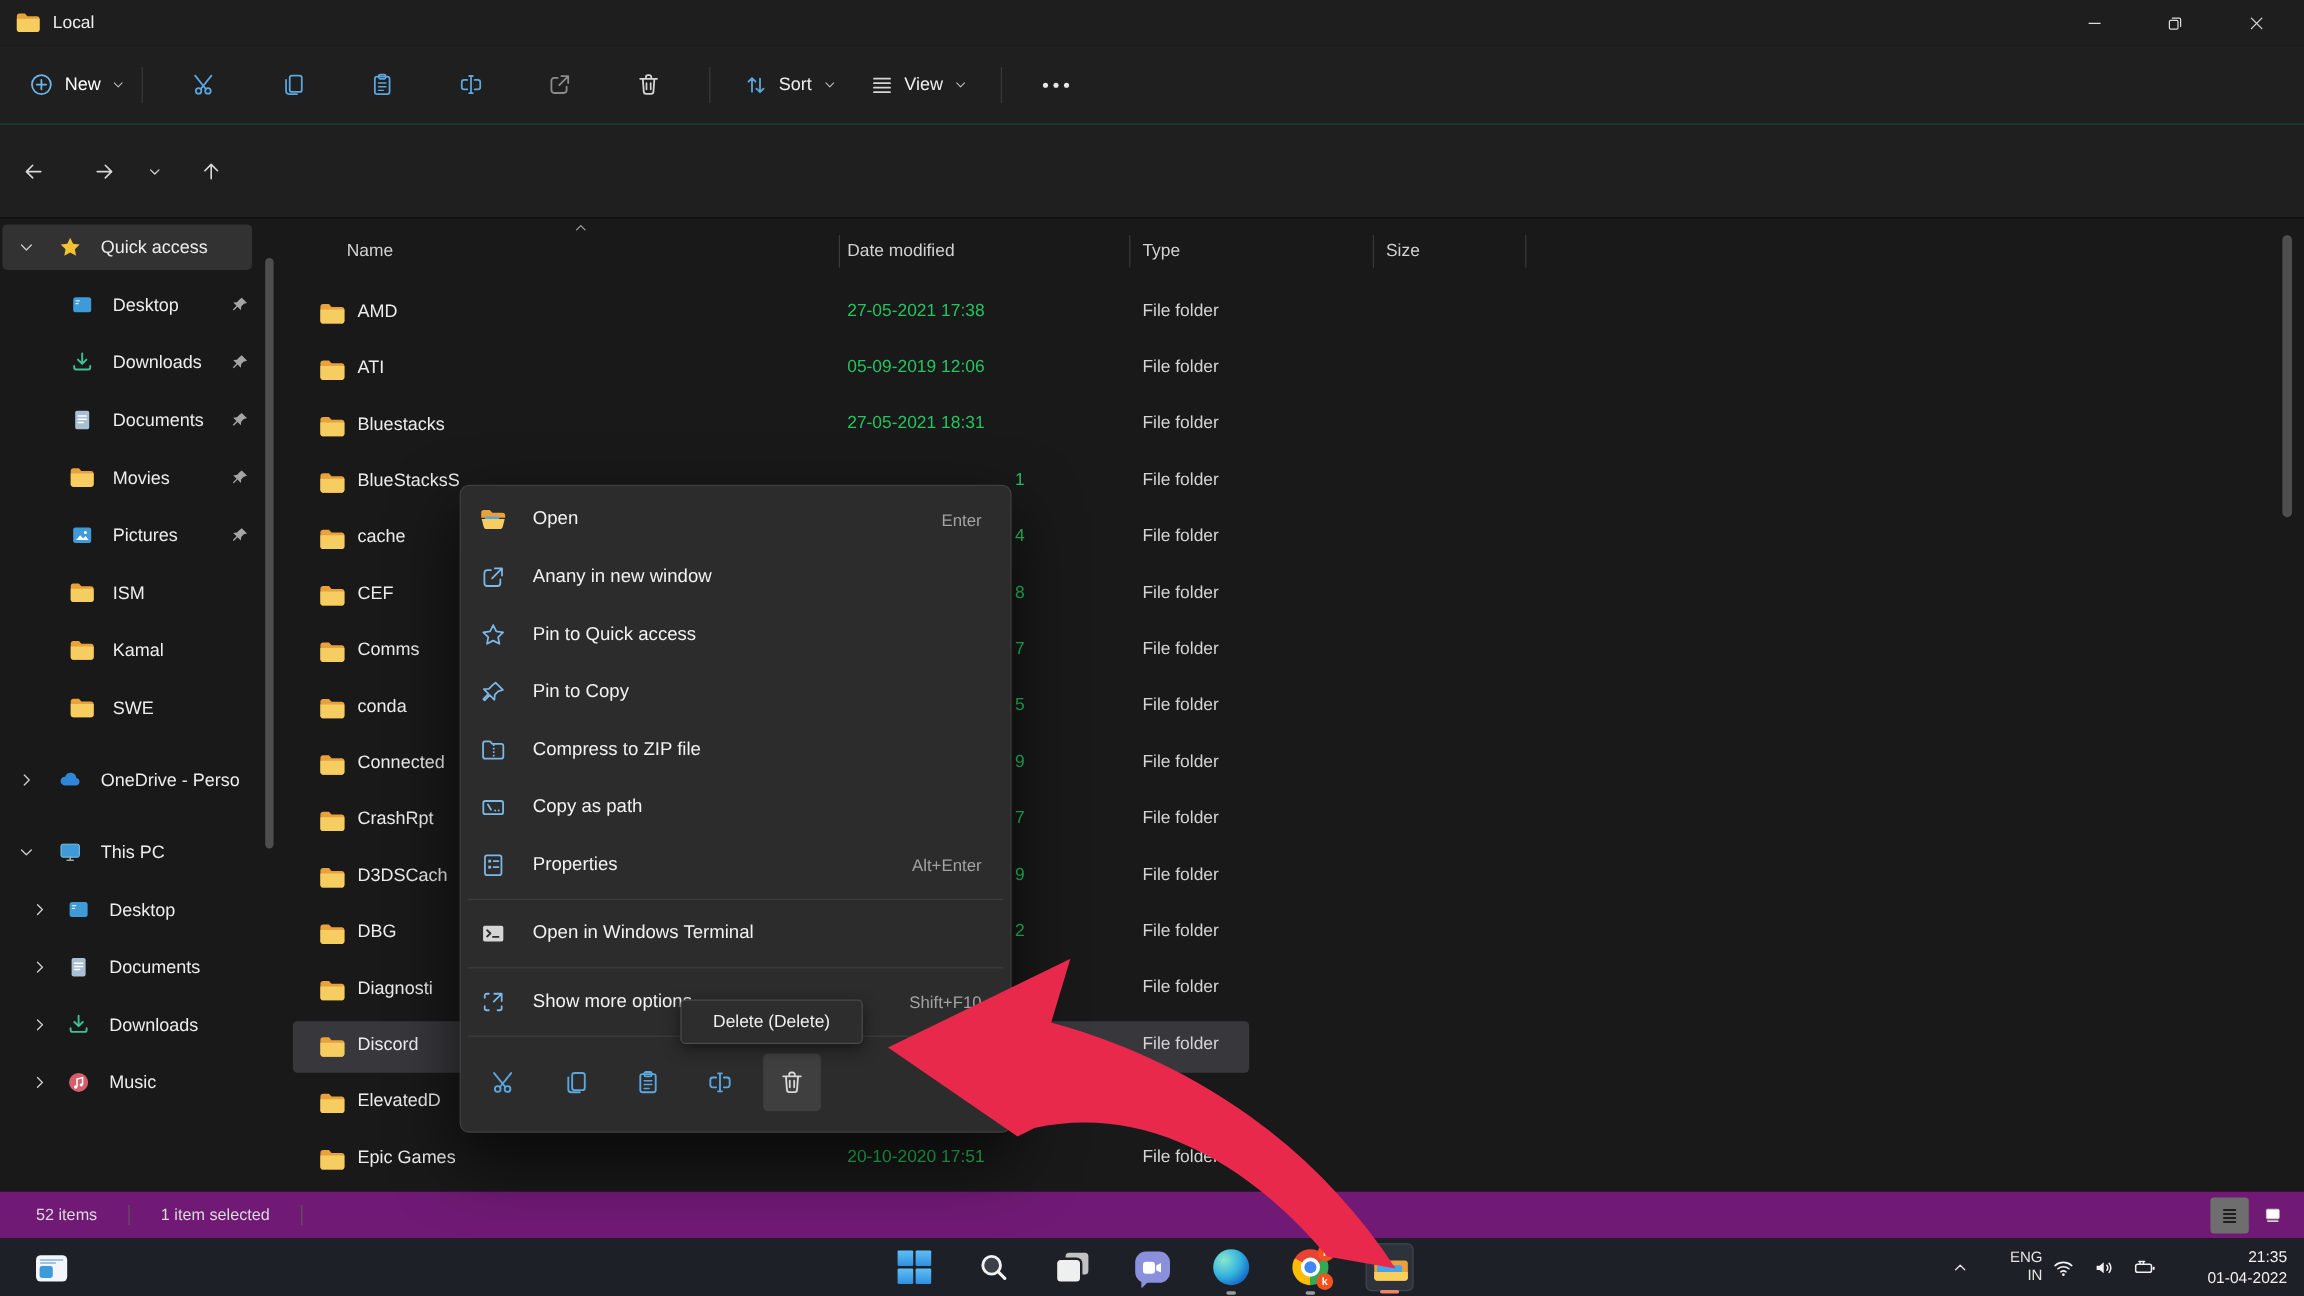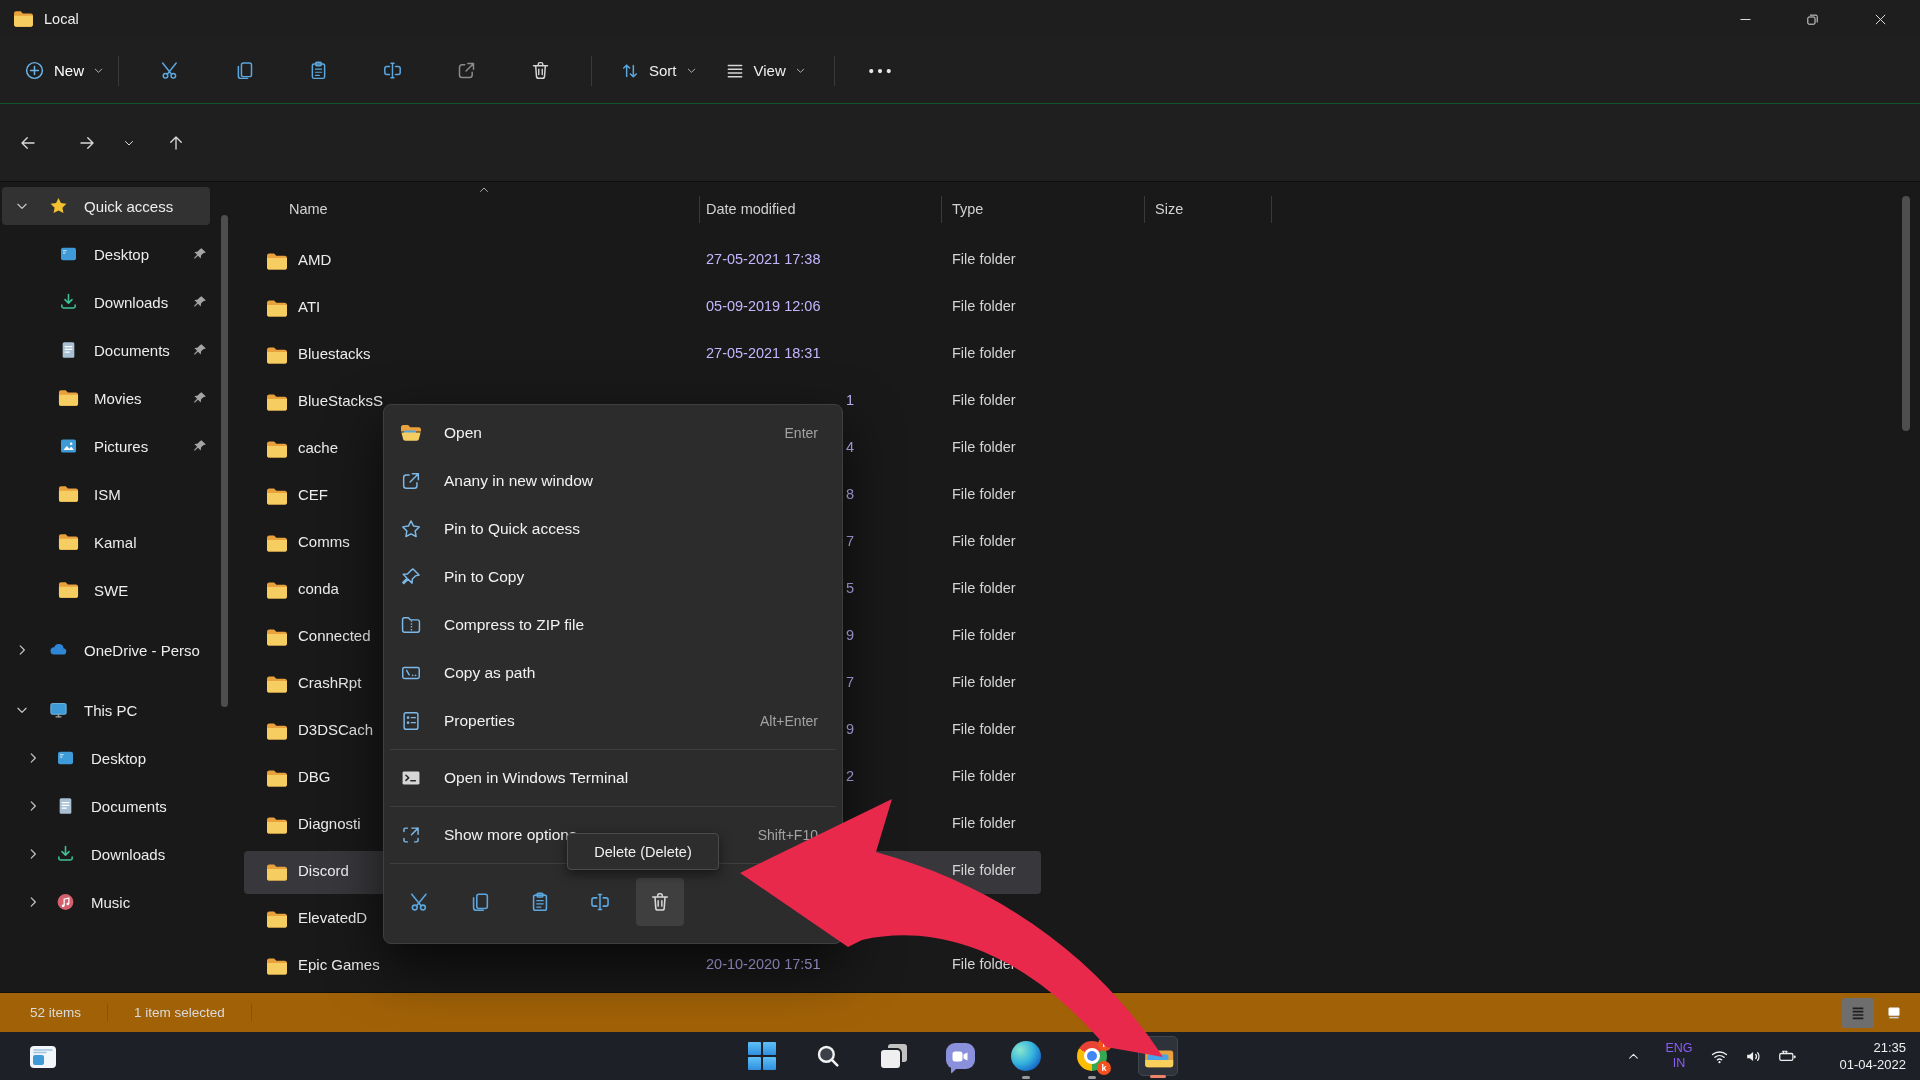--- a/index.html
+++ b/index.html
@@ -68,21 +68,21 @@
   #list{position:absolute;left:240px;top:182px;right:0;height:810px;background:#191919}
   #cols{position:relative;height:56px;color:#d2d2d2;font-size:14.5px}
   .colh{position:absolute;top:19px}
   .coldiv{position:absolute;top:14px;width:1px;height:27px;background:#3a3a3a}
   #sortcaret{position:absolute;left:238px;top:2px;width:12px;height:12px;color:#a5a5a5}
   .frow{height:47px;position:relative}
   .frow.sel::before{content:"";position:absolute;left:4px;width:797px;top:2px;bottom:2px;background:#38383c;border-radius:4px}
   .frow>*{position:relative}
   .fic{position:absolute;left:26px;top:14px;width:22px;height:19px}
   .fname{position:absolute;left:58px;top:13px;font-size:15px;color:#ececec;white-space:nowrap}
-  .fdate{position:absolute;left:466px;top:13px;width:148px;font-size:14.5px;color:#c4b5fd;white-space:nowrap}
+  .fdate{position:absolute;left:466px;top:13px;width:148px;font-size:14.5px;color:#22c55e;white-space:nowrap}
   .fdate.end{text-align:right}
   .ftype{position:absolute;left:712px;top:13px;font-size:14.5px;color:#d4d4d4}
   #win-scroll{position:absolute;left:1902px;top:196px;width:8px;height:235px;background:#4e4e4e;border-radius:4px}
 
   
   #menu{position:absolute;left:383px;top:404px;width:460px;height:540px;background:#2c2c2c;border:1px solid #3f3f3f;border-radius:8px;box-shadow:0 22px 55px rgba(0,0,0,.65);padding:4px 4px 0 4px;z-index:40;display:flex;flex-direction:column}
   .mi{height:48px;display:flex;align-items:center;border-radius:4px;padding:0 20px 0 12px;flex:none}
   .mic{width:22px;height:22px;color:#7cb9e8;flex:none}
   .mic.yellow{color:#f3c84b}.mic.term{color:#d8d8d8}
   .mlbl{margin-left:22px;font-size:15.5px;color:#f2f2f2;white-space:nowrap}
@@ -93,21 +93,21 @@
   .qbtn svg{width:22px;height:22px}
   .qbtn.del{background:#3f3f3f;color:#d8d8d8}
 
   
   #tooltip{position:absolute;left:567px;top:833px;width:152px;height:37px;background:#2d2d2d;border:1px solid #4b4b4b;border-radius:4px;display:flex;align-items:center;justify-content:center;font-size:14.5px;color:#f0f0f0;z-index:60;box-shadow:0 4px 12px rgba(0,0,0,.5)}
 
   
   #arrow{position:absolute;inset:0;z-index:80;pointer-events:none}
 
   
-  #status{position:absolute;top:992px;left:0;right:0;height:40px;background:#a16207;border-top:1px solid #101010;display:flex;align-items:center;font-size:13.5px;color:#dadada}
+  #status{position:absolute;top:992px;left:0;right:0;height:40px;background:#701a75;border-top:1px solid #101010;display:flex;align-items:center;font-size:13.5px;color:#dadada}
   .stx{margin-left:30px}
   .sdv{width:1px;height:17px;background:#5a5a5a;margin-left:26px}
   .sdv+.stx{margin-left:26px}
   #vtoggles{position:absolute;right:10px;top:5px;display:flex;gap:4px}
   .vbtn{width:32px;height:30px;border-radius:3px;display:flex;align-items:center;justify-content:center}
   .vbtn.active{background:#6e6e6e}
   .vbtn svg{width:18px;height:16px}
 
   
   #taskbar{position:absolute;top:1032px;left:0;right:0;height:48px;background:#1d2027}
@@ -128,21 +128,21 @@
   .kbadge{position:absolute;width:14px;height:14px;border-radius:50%;background:#f5511e;color:#fff;font-size:9px;font-weight:bold;display:flex;align-items:center;justify-content:center;font-family:"Liberation Sans",sans-serif}
   .kb1{right:-5px;top:-4px}.kb2{right:-4px;bottom:-4px}
   .chat-ic{width:29px;height:26px;border-radius:9px;background:#8b90dd;display:flex;align-items:center;justify-content:center;position:relative}
   .chat-ic::after{content:"";position:absolute;left:5px;bottom:-5px;border:6px solid transparent;border-top-color:#8b90dd;border-left-color:#8b90dd;border-radius:2px}
   .tview-b{position:relative;width:26px;height:24px}
   .tview-b .b1{position:absolute;right:0;top:0;width:19px;height:18px;background:#c2c2c2;border-radius:3px}
   .tview-b .b2{position:absolute;left:0;bottom:0;width:19px;height:18px;background:#efefef;border-radius:3px;box-shadow:0 0 0 2px #1d2027}
   #tray{position:absolute;right:0;top:0;height:48px;display:flex;align-items:center}
   #tray-chev{width:30px;height:40px;display:flex;align-items:center;justify-content:center;color:#e5e5e5}
   #tray-chev svg{width:13px;height:13px}
-  #lang{width:46px;text-align:center;font-size:12.5px;line-height:15px;color:#8b5cf6;margin-left:8px}
+  #lang{width:46px;text-align:right;font-size:12.5px;line-height:15px;color:#e5e5e5;margin-left:8px}
   .trico{width:34px;height:40px;display:flex;align-items:center;justify-content:center;color:#f0f0f0}
   .trico svg{width:19px;height:19px}
   #clock{width:96px;text-align:right;font-size:13px;line-height:17px;color:#f0f0f0;margin-right:14px;margin-left:6px}
 </style>
 </head>
 <body>
 
 <svg width="0" height="0" style="position:absolute">
   <defs>
     <symbol id="sy-folder" viewBox="0 0 22 19">

